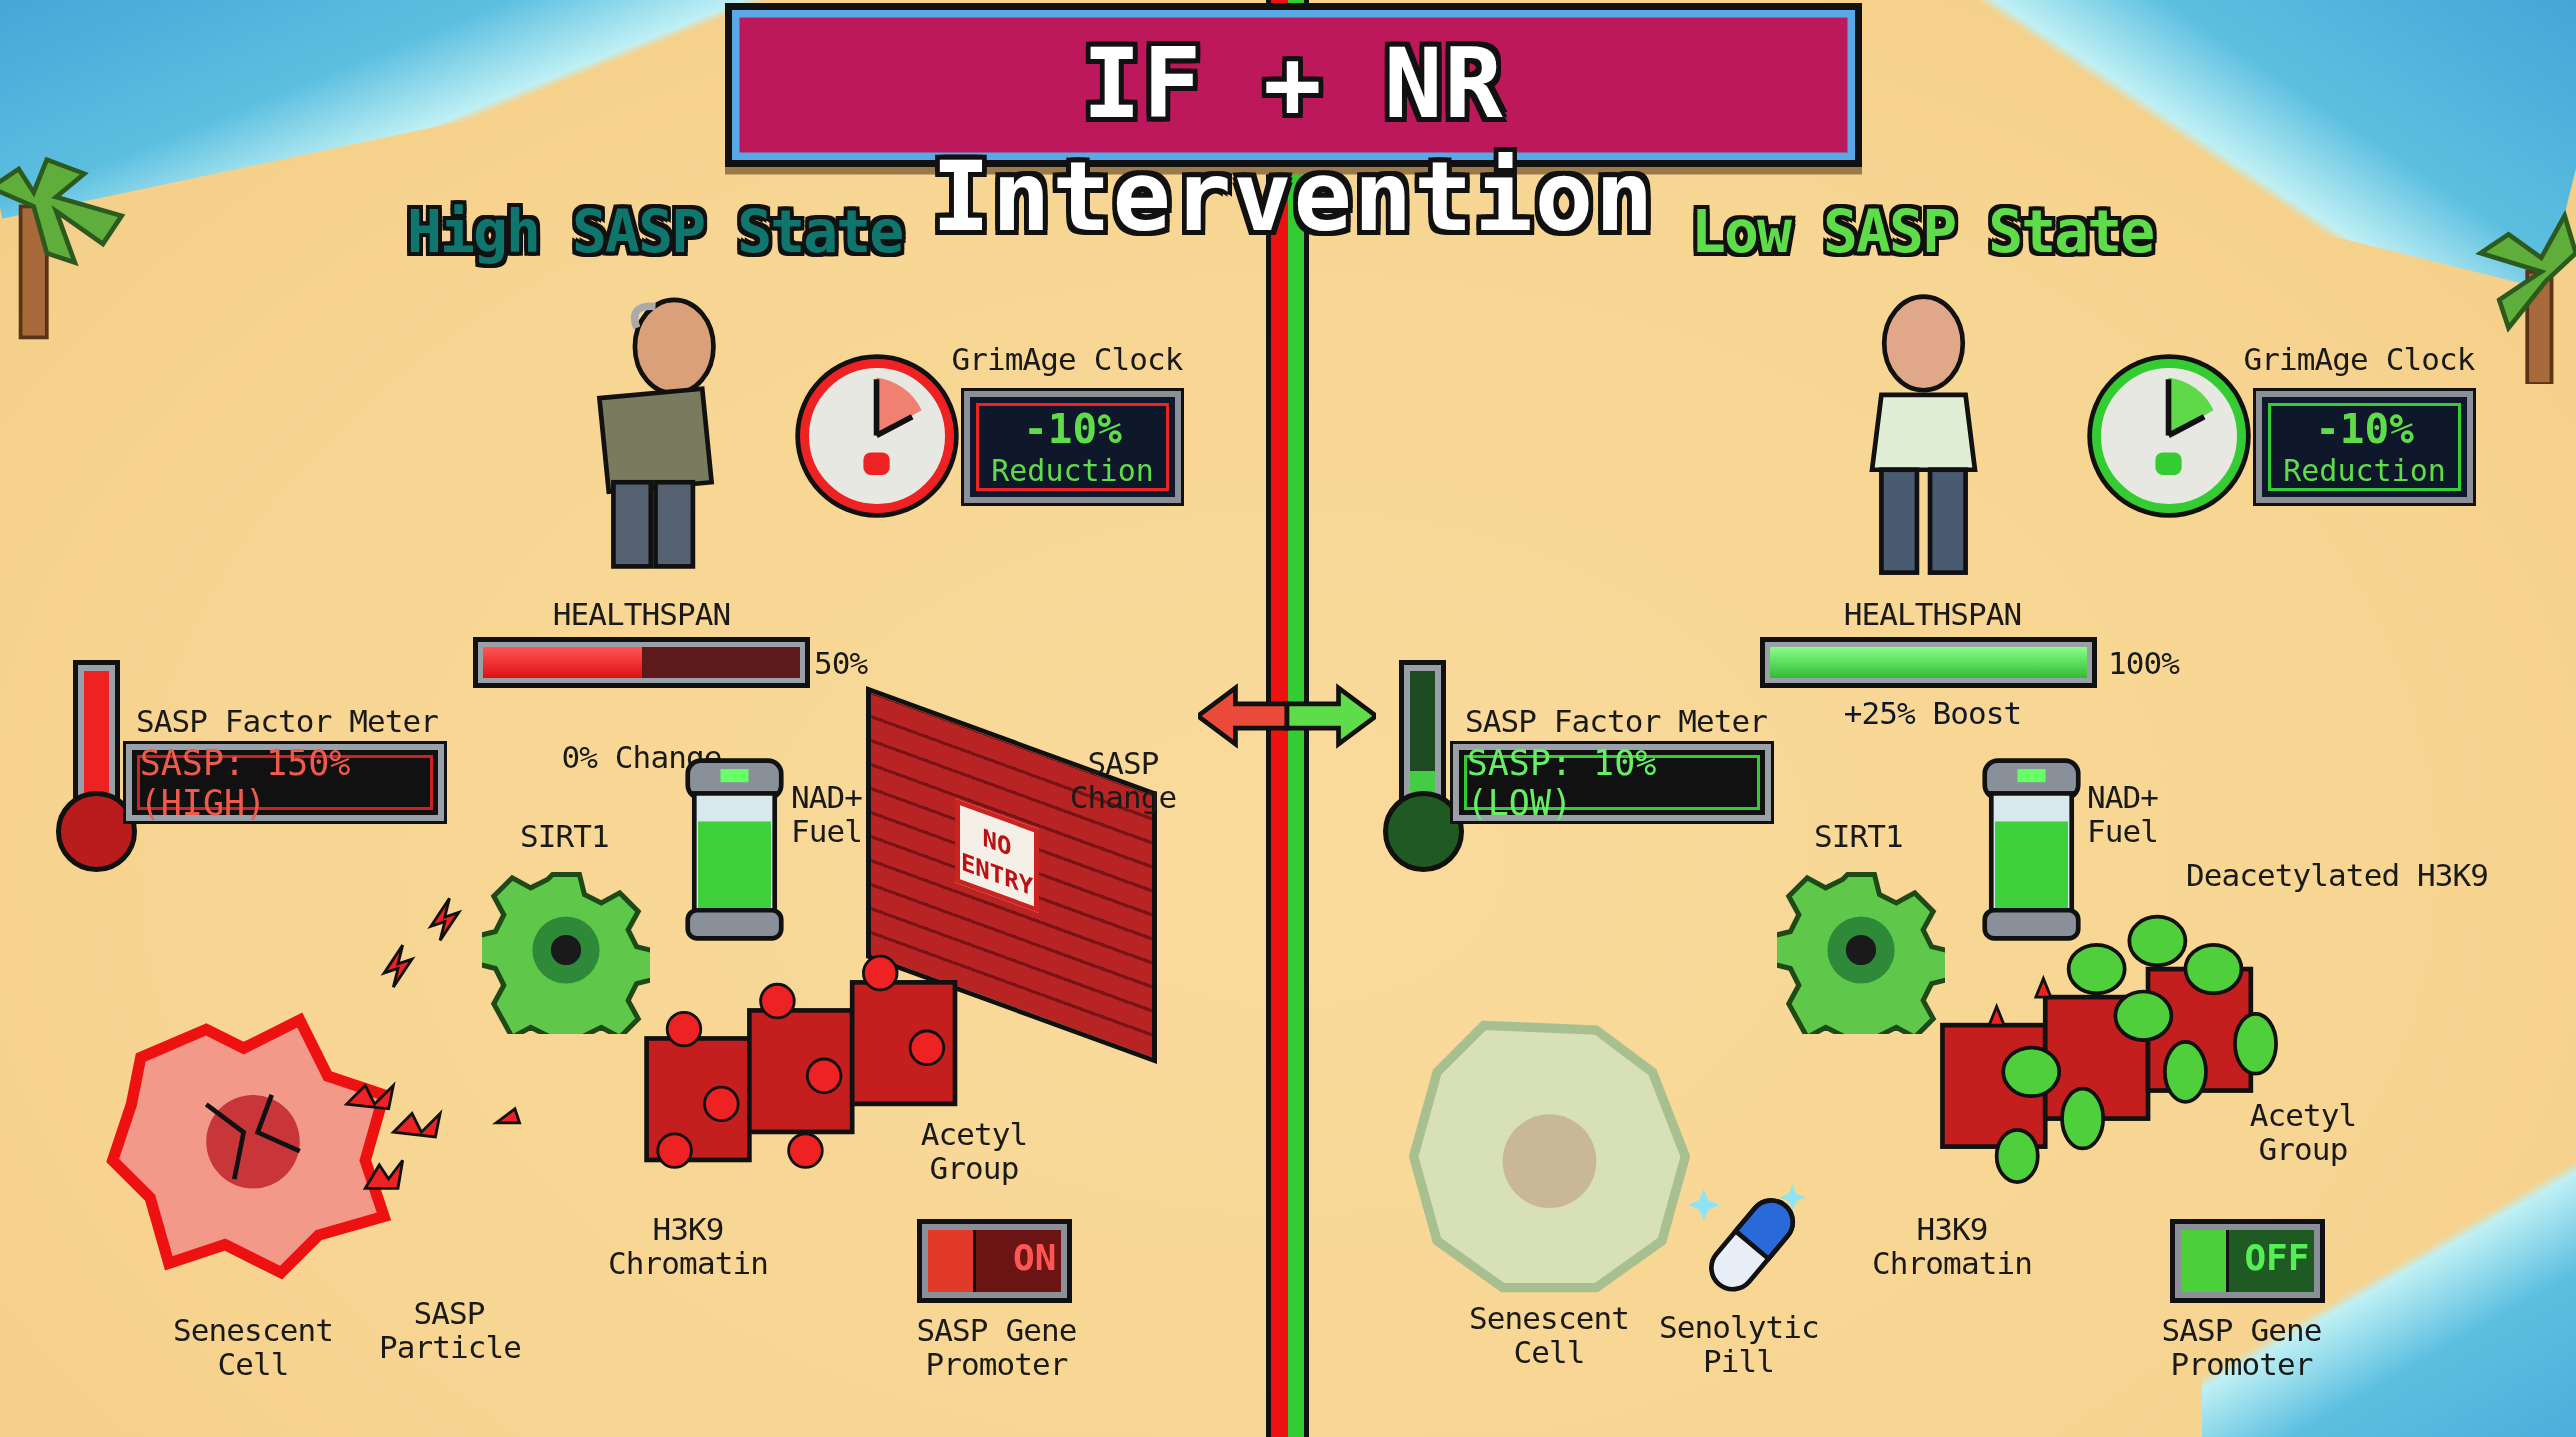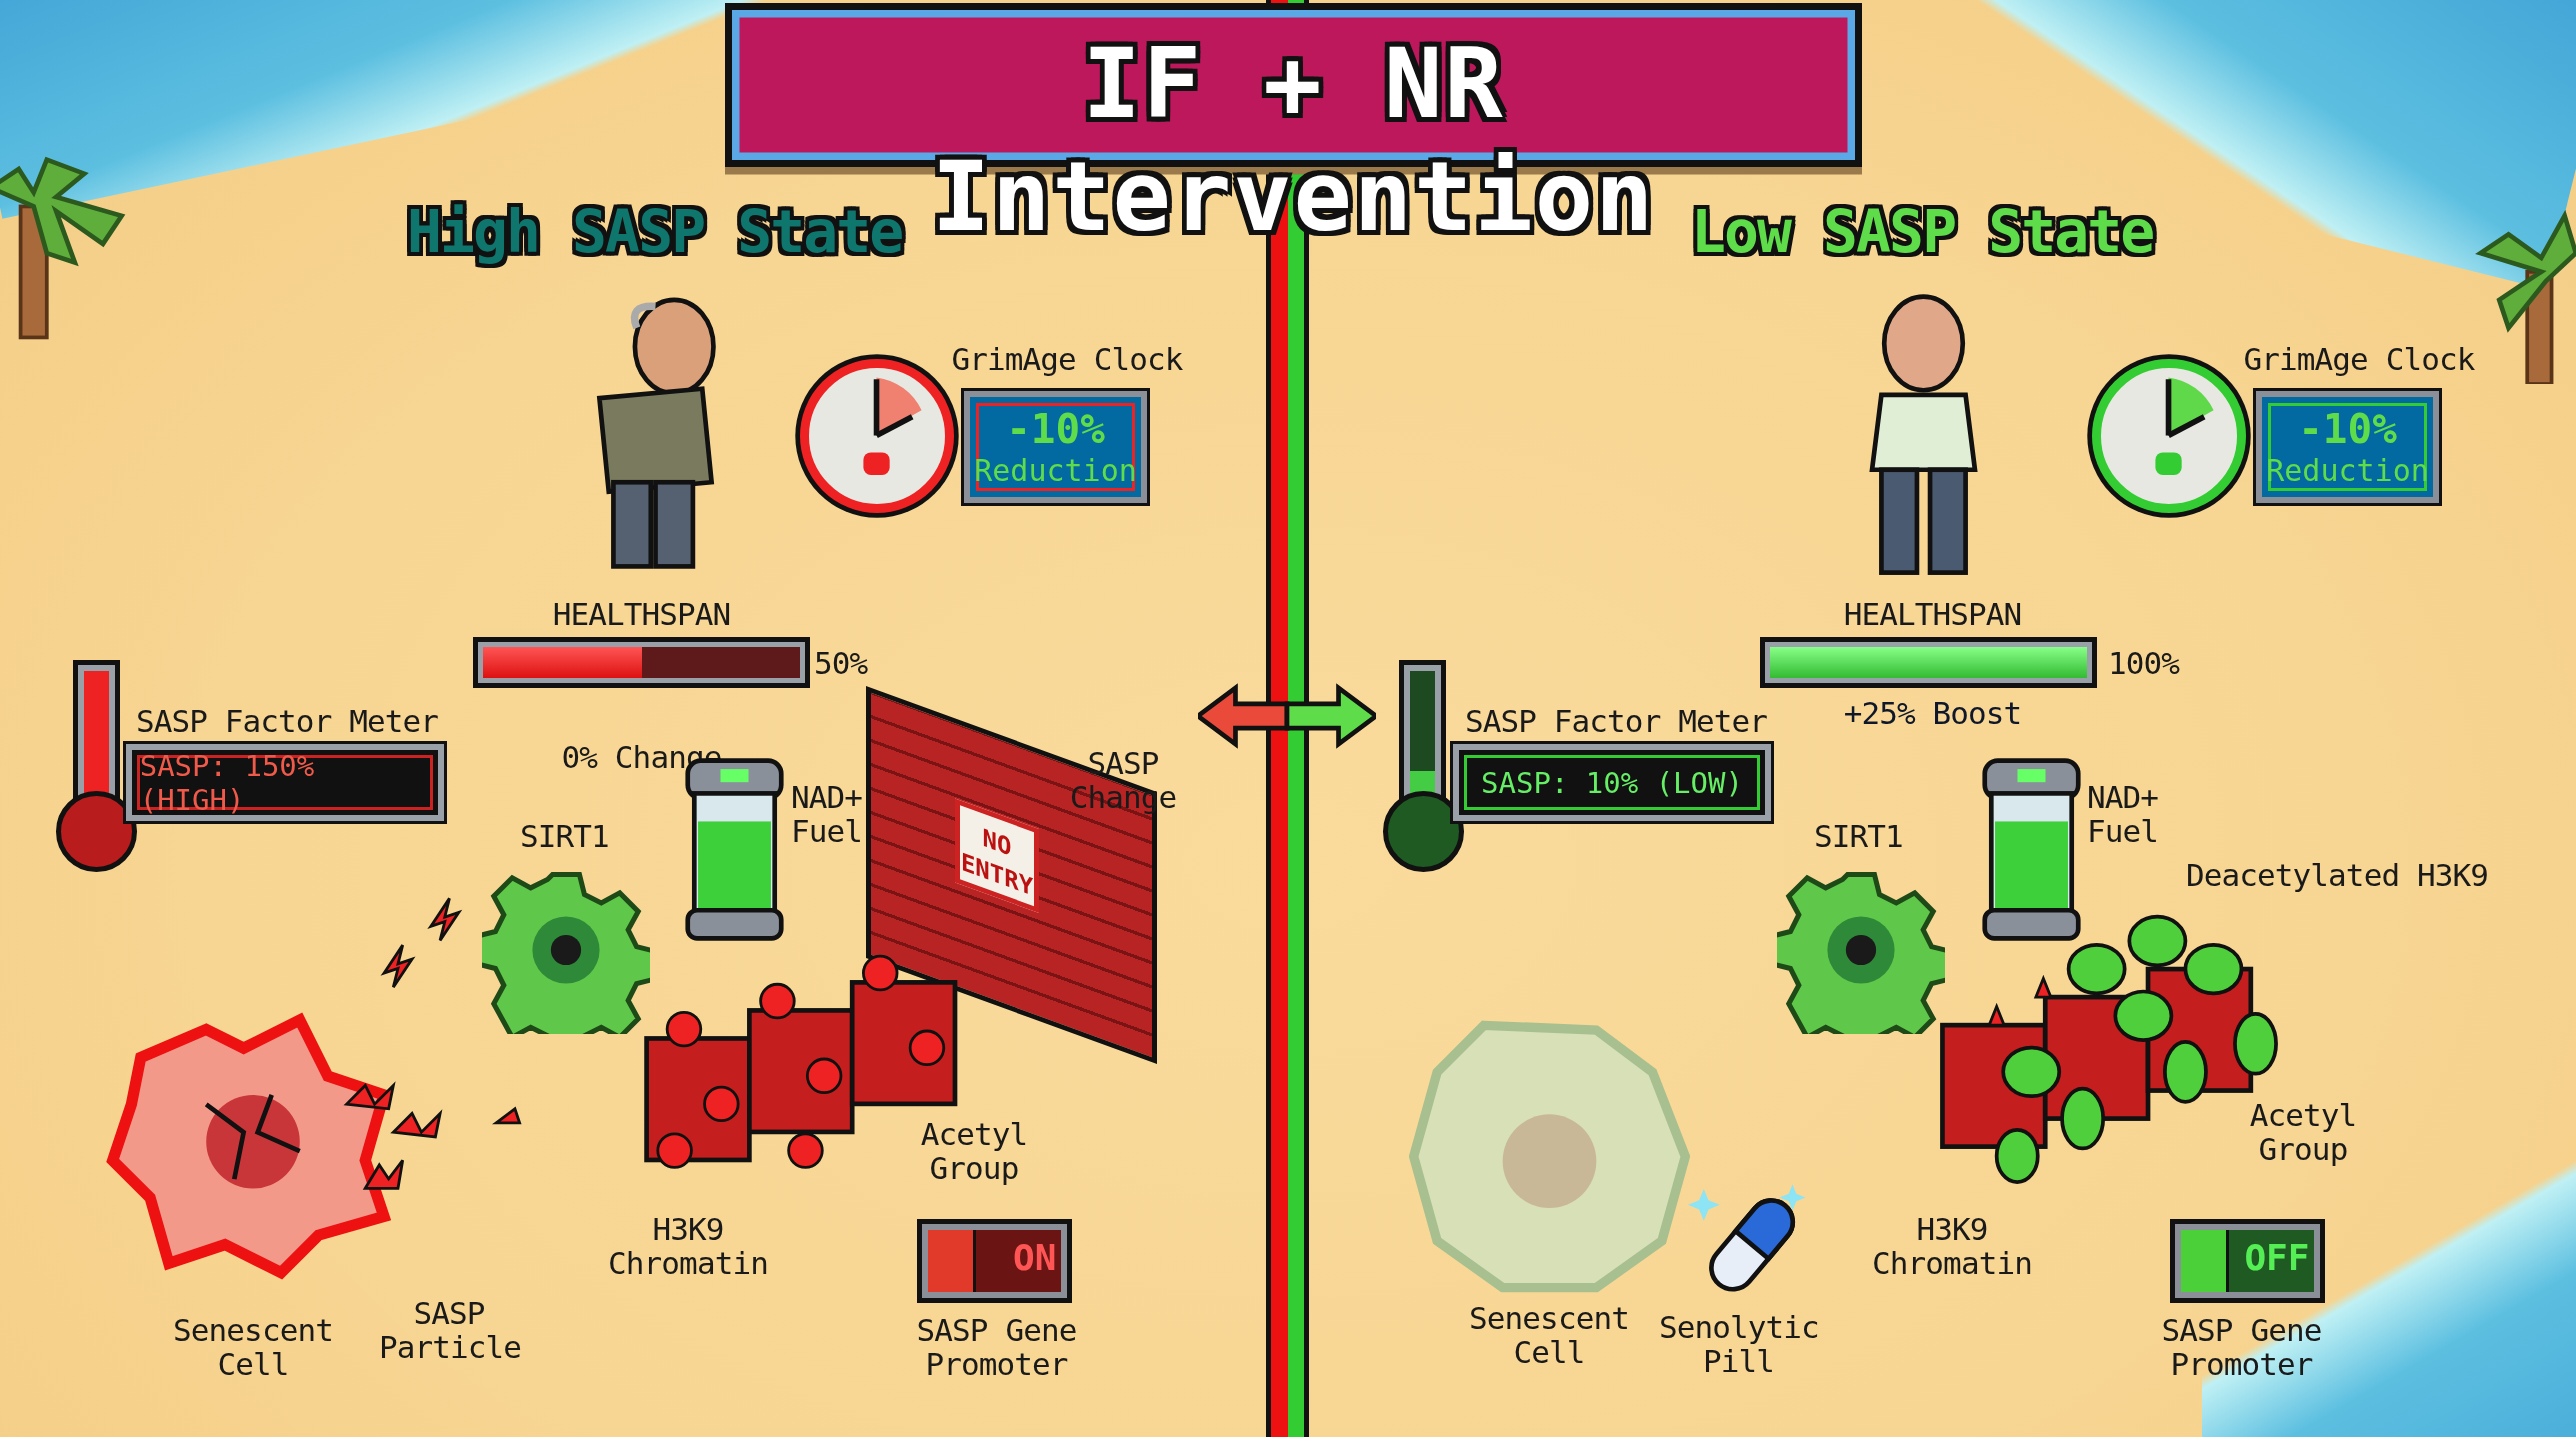--- a/index.html
+++ b/index.html
@@ -15,31 +15,31 @@
     border:7.5px solid #111;box-shadow:inset 0 0 0 7.5px #5aa8e6, 0 7.5px 0 #9a7a4a;}
   .title-text{left:0;right:0;top:17px;text-align:center;font-family:"DejaVu Sans Mono",monospace;
     font-weight:bold;font-size:97px;color:#fff;letter-spacing:1.9px;
     text-shadow:-4.7px 0 #111,4.7px 0 #111,0 -4.7px #111,0 4.7px #111,4.7px 4.7px #111,-4.7px 4.7px #111,4.7px -4.7px #111,-4.7px -4.7px #111;}
   .divider{left:1266px;top:0;width:43px;height:1438px;display:flex;border-left:5.6px solid #111;border-right:5.6px solid #111;box-sizing:border-box;}
   .divider .r{flex:1;background:#e11}.divider .g{flex:1;background:#3c3}
   .state-title{font-family:"DejaVu Sans Mono",monospace;font-weight:bold;font-size:58px;letter-spacing:-1.9px;
     text-shadow:-3.7px 0 #111,3.7px 0 #111,0 -3.7px #111,0 3.7px #111,3.7px 3.7px #111,-3.7px 3.7px #111,3.7px -3.7px #111,-3.7px -3.7px #111;}
   .red{color:#0f766e}.green{color:#5fdc4a}
   .clock{width:154px;height:154px;border-radius:50%;border:9.4px solid;box-sizing:border-box;background:#e8e8e2;box-shadow:0 0 0 4.7px #111;}
-  .clock-panel{width:183px;height:112px;background:#0369a1;border:6.6px solid #8a8f98;box-sizing:border-box;outline:3.7px solid #111;}
+  .clock-panel{width:217px;height:112px;background:#0f172a;border:6.6px solid #8a8f98;box-sizing:border-box;outline:3.7px solid #111;}
   .clock-panel .inner{position:absolute;inset:5.6px;border:3.7px solid;}
   .clock-val{position:absolute;left:0;right:0;text-align:center;font-family:"DejaVu Sans Mono",monospace;color:#5fdc4a;}
   .bar{width:337px;height:51px;background:#9aa0a8;border:5.6px solid #111;box-sizing:border-box;padding:4.7px;}
   .bar .track{width:100%;height:100%;position:relative;}
   .bar .fill{position:absolute;left:0;top:0;bottom:0;}
   .meter-tube{width:47px;height:150px;border:5.6px solid #111;background:#9aa0a8;box-sizing:border-box;padding:5.6px;}
   .meter-bulb{width:81px;height:81px;border-radius:50%;border:5.6px solid #111;box-sizing:border-box;}
   .meter-panel{width:318px;height:77px;background:#111;border:6.6px solid #9aa0a8;box-sizing:border-box;outline:3.7px solid #111;}
   .meter-panel .inner{position:absolute;inset:4.7px;border:3.7px solid;display:flex;align-items:center;justify-content:center;
-    font-family:"DejaVu Sans Mono",monospace;font-size:29px;}
+    font-family:"DejaVu Sans Mono",monospace;font-size:35px;}
   .toggle{width:155px;height:84px;border:5.6px solid #111;background:#8a8f98;box-sizing:border-box;padding:5.6px;}
   .toggle .in{width:100%;height:100%;position:relative;}
   .toggle .knob{position:absolute;top:0;bottom:0;width:45px;}
   .toggle .txt{position:absolute;right:5px;top:7.5px;font-family:"DejaVu Sans Mono",monospace;font-size:36px;font-weight:bold;}
   .gear{width:168px;height:168px;}
   .tube{width:103px;height:187px;}
   .ocean-tl{left:-56px;top:-56px;width:936px;height:281px;background:linear-gradient(170deg,#3b9ed4 0%,#5cbfe0 60%,#bff0f4 80%,transparent 82%);transform:rotate(-12deg);transform-origin:0 0;}
   .ocean-tr{right:-56px;top:-56px;width:655px;height:356px;background:linear-gradient(200deg,#3b9ed4 0%,#5cbfe0 55%,#bff0f4 72%,transparent 74%);transform:rotate(14deg);transform-origin:100% 0;}
   .ocean-br{right:-94px;bottom:-112px;width:468px;height:393px;background:linear-gradient(330deg,#3b9ed4 0%,#5cbfe0 50%,#bff0f4 65%,transparent 67%);}
 </style>

